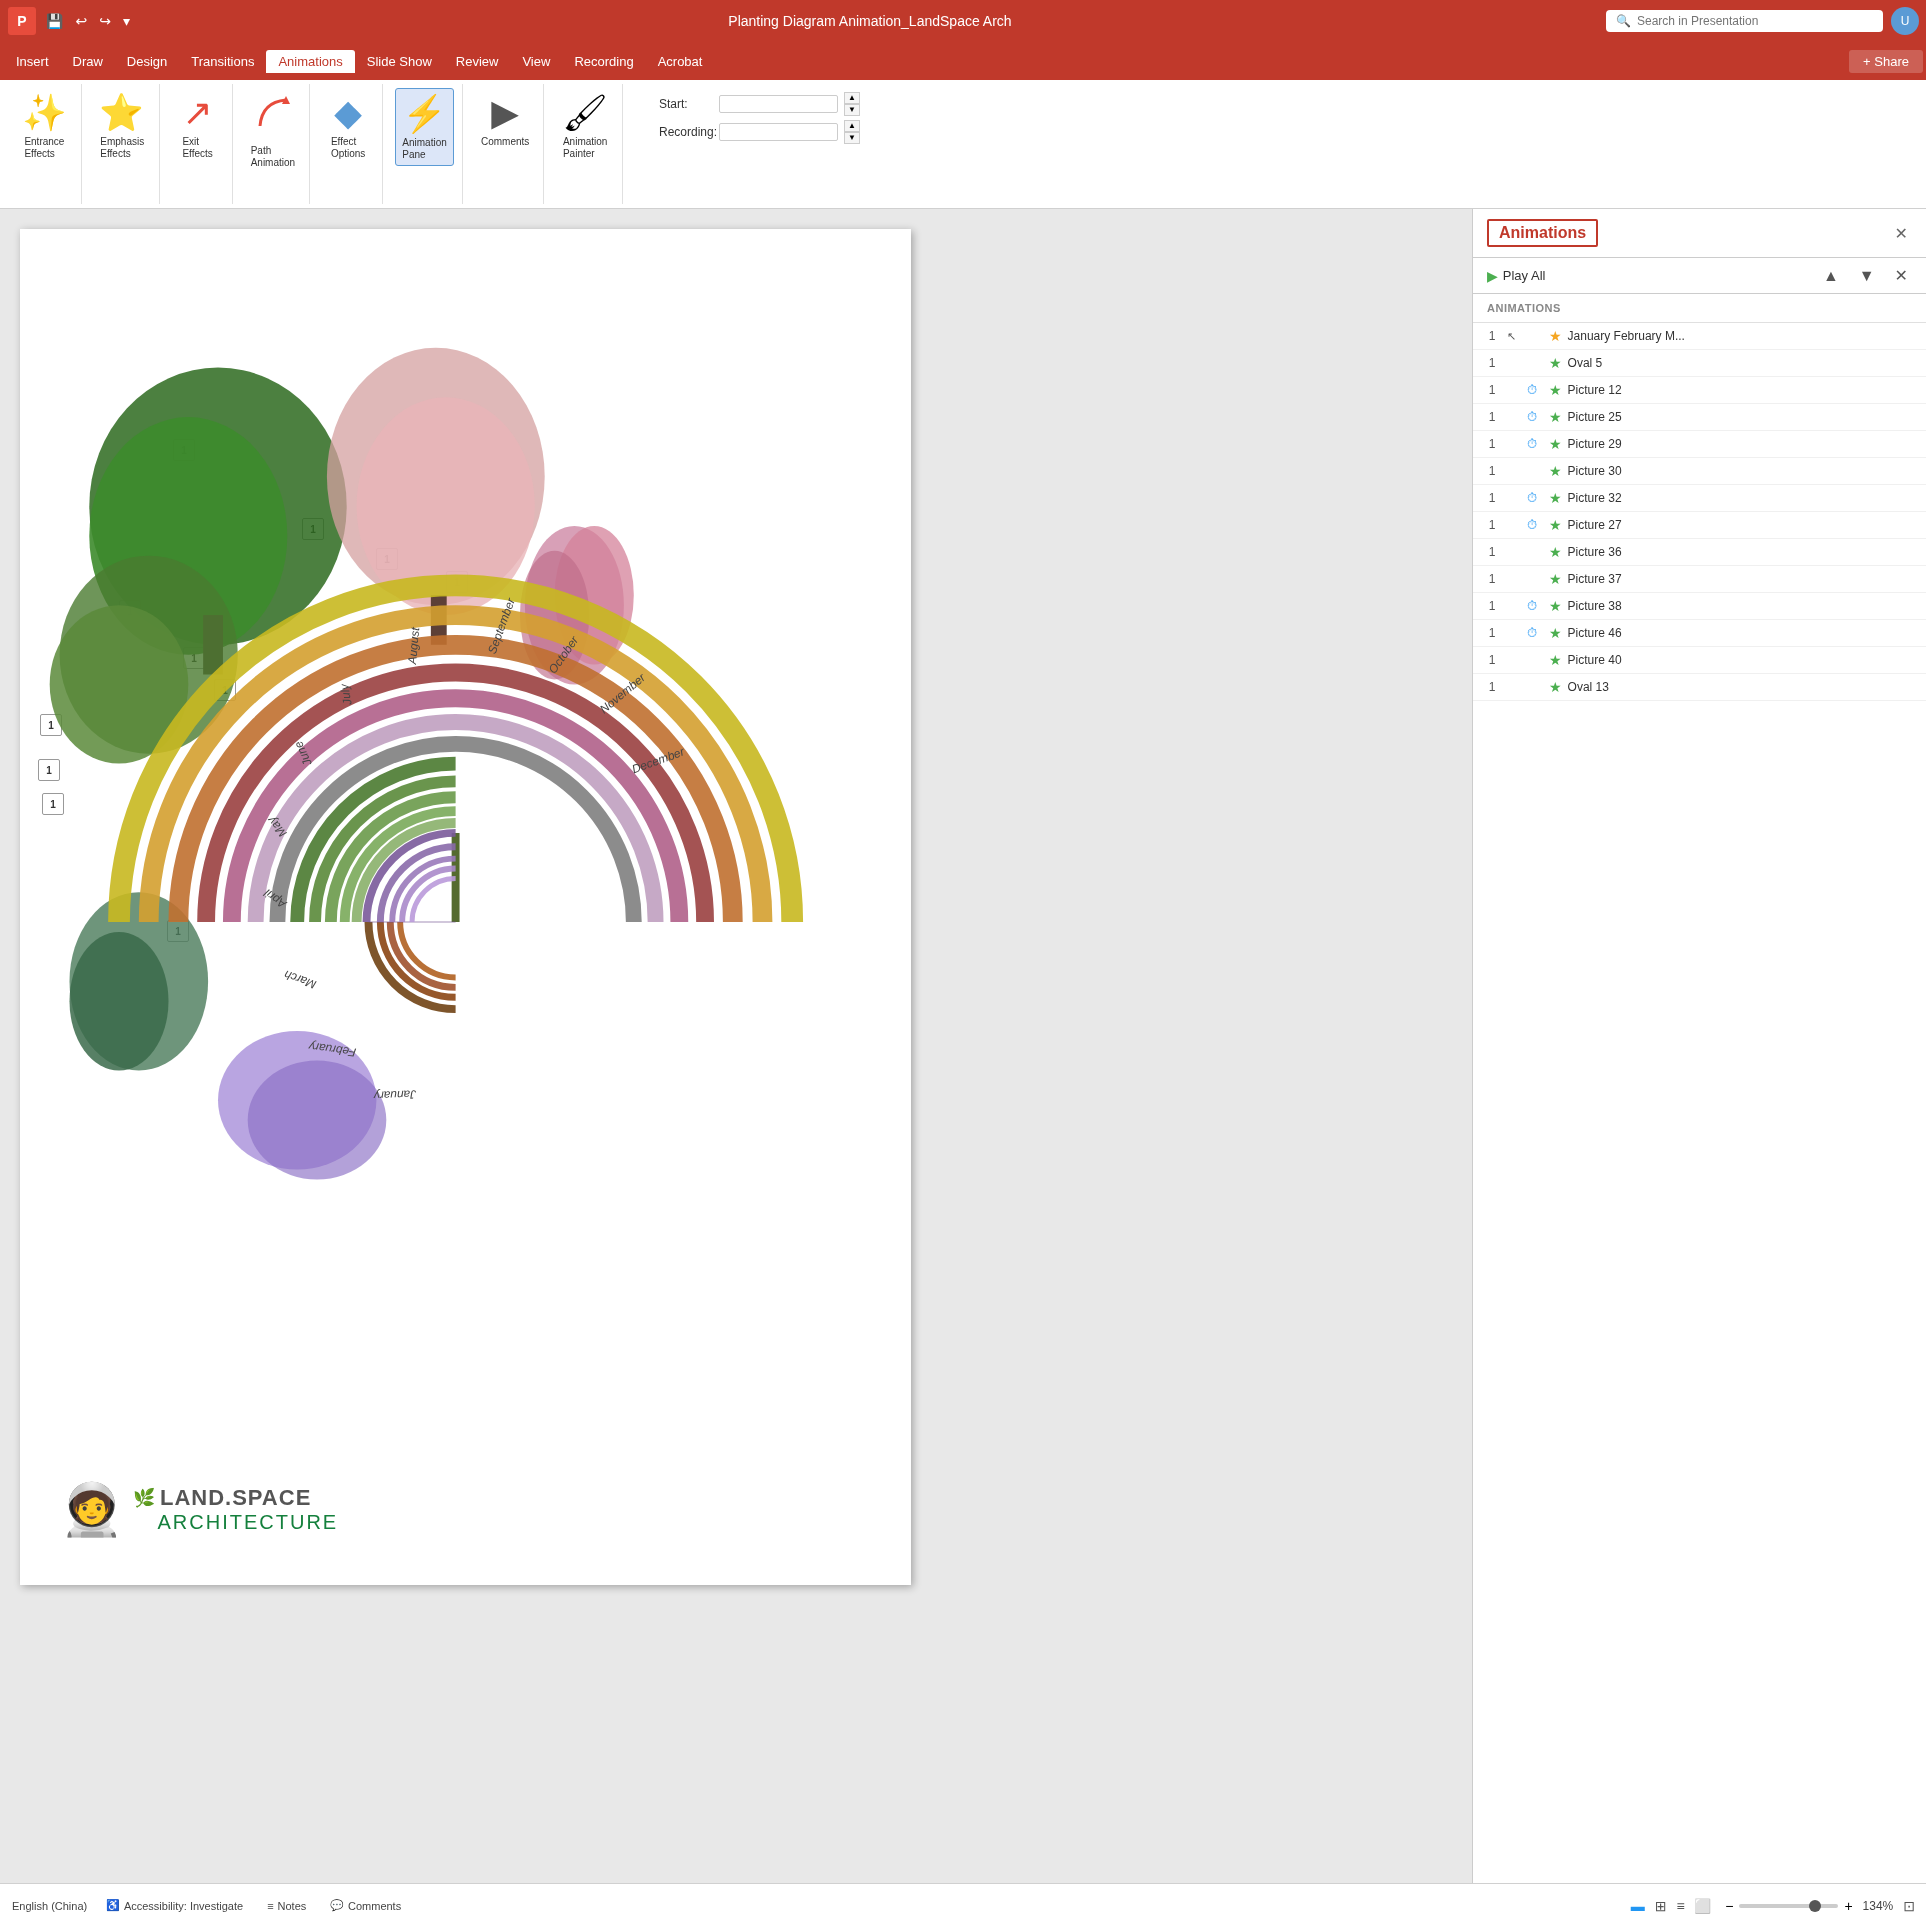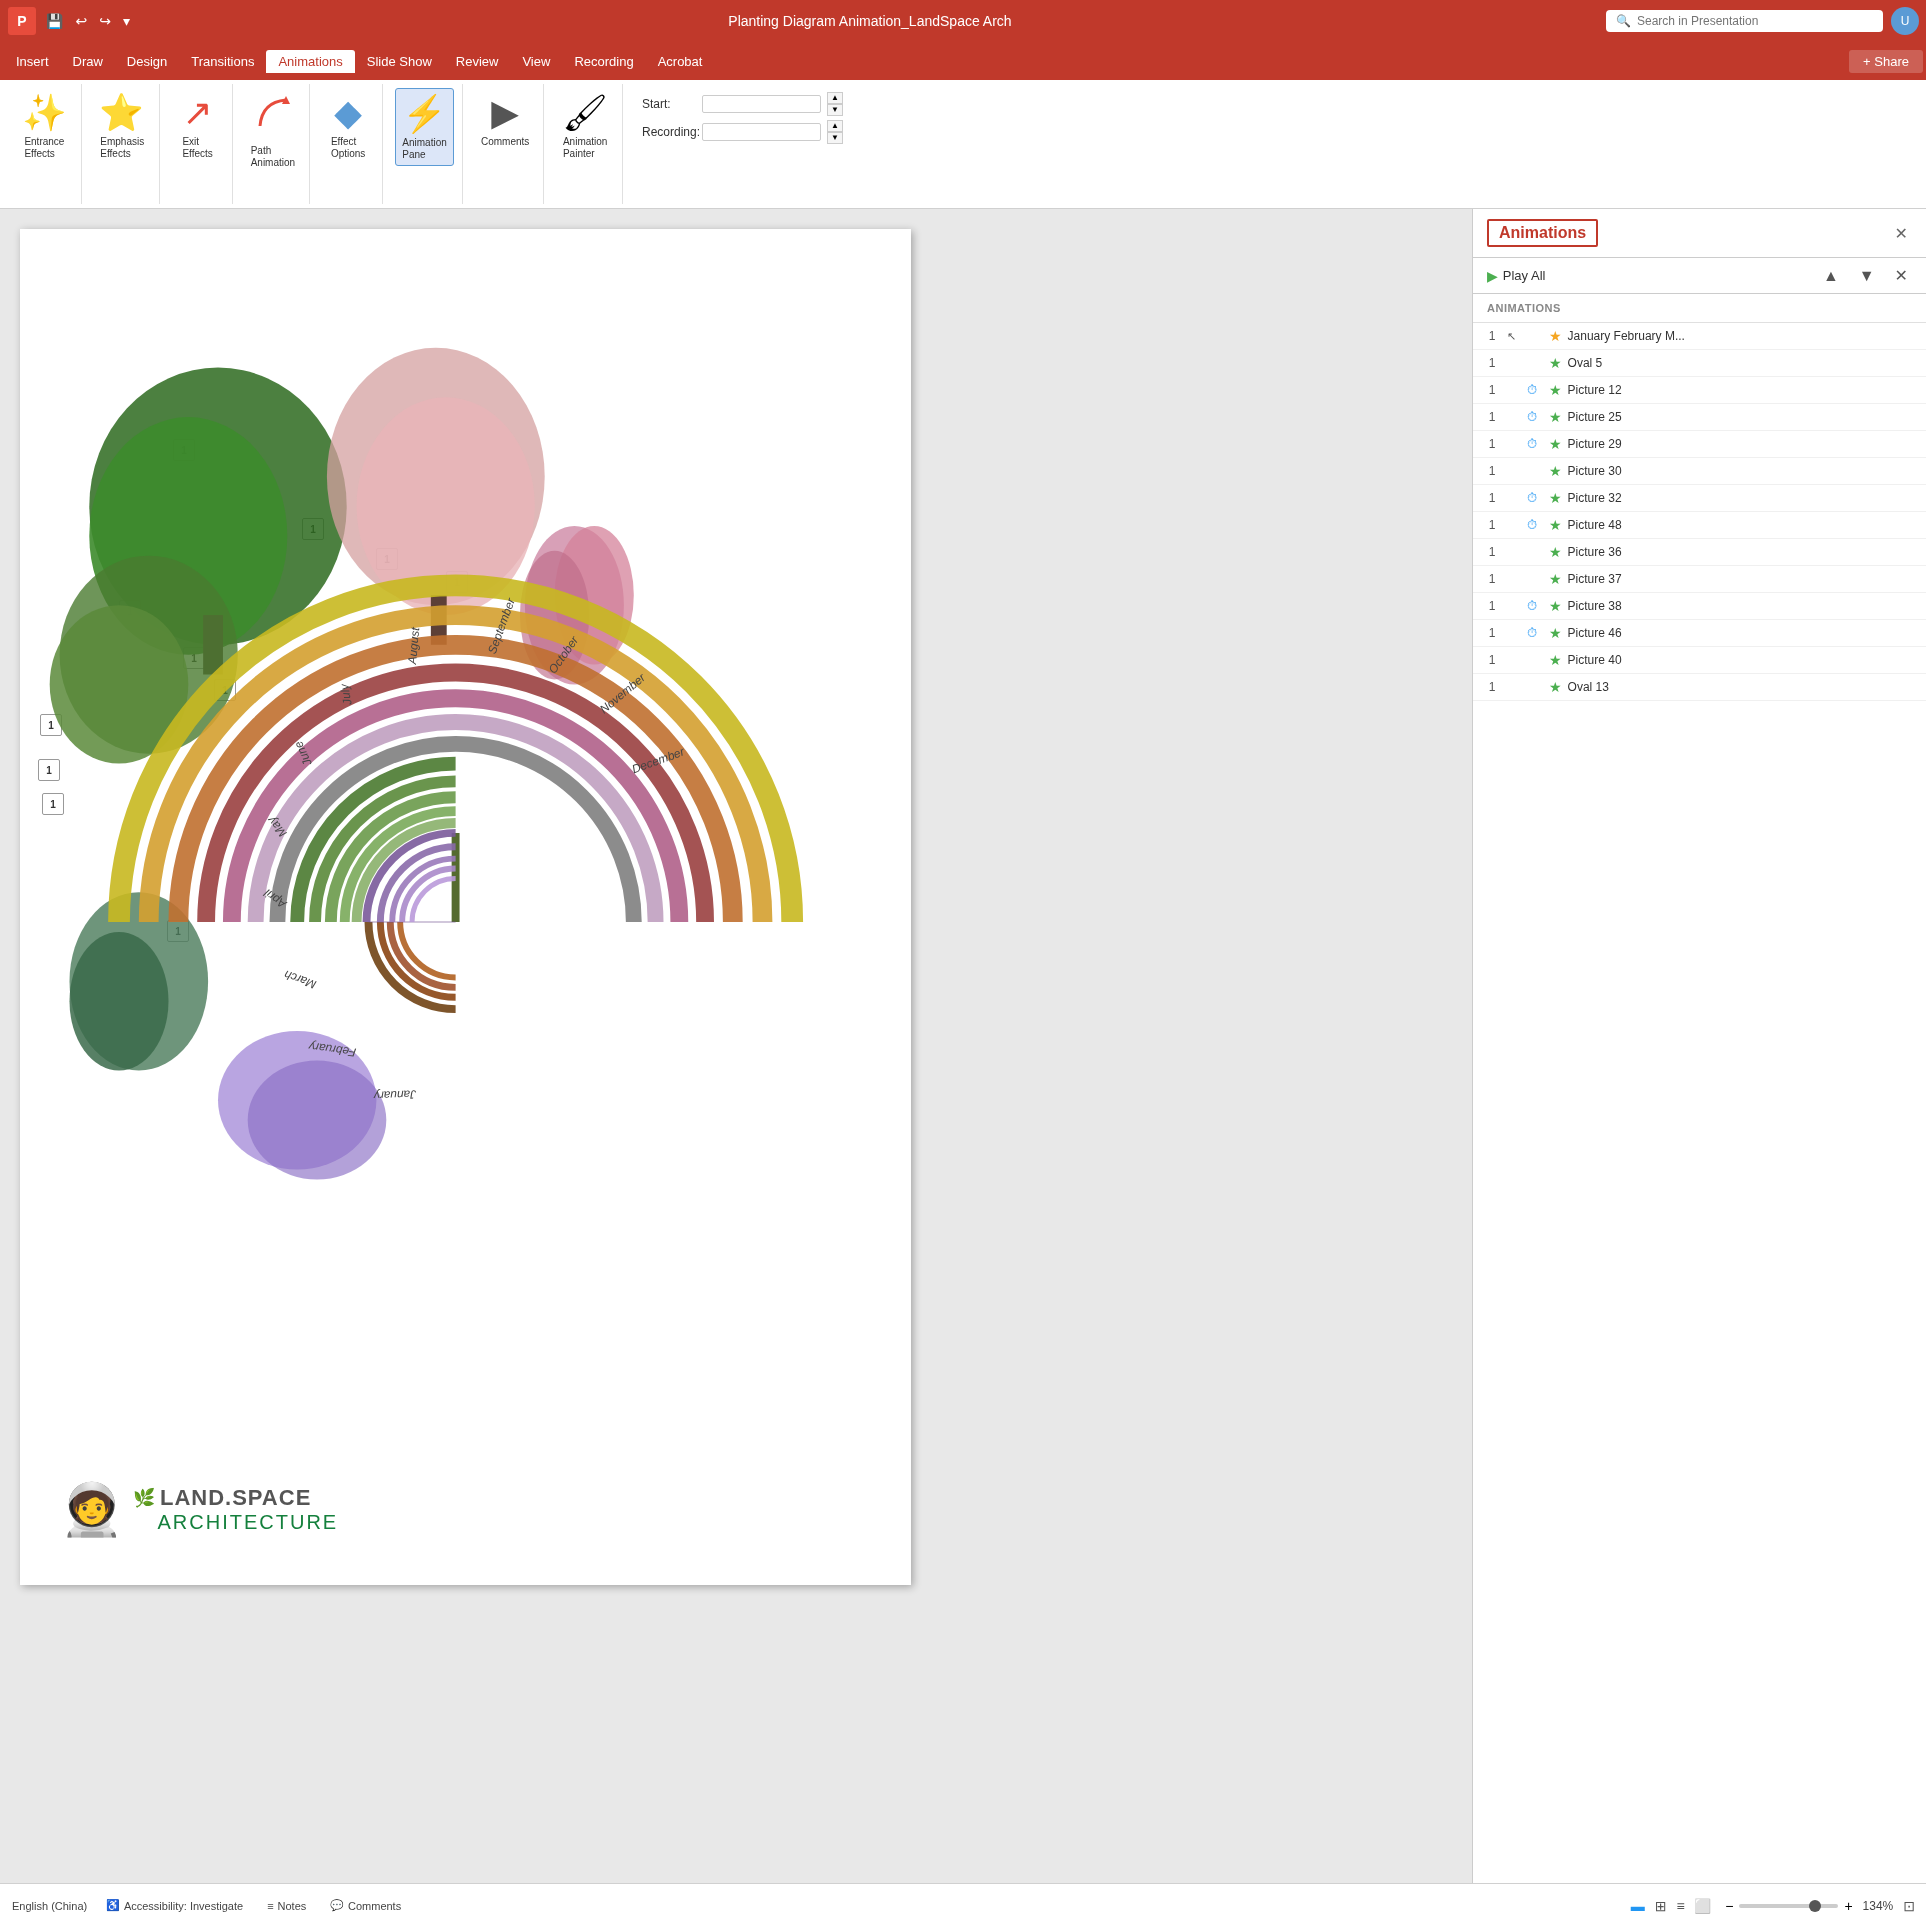--- a/index.html
+++ b/index.html
@@ -328,21 +328,21 @@
     </div>
   </div>
 
   <div class="ribbon-group">
     <div class="ribbon-big-btn">
       <div style="font-size:36px;">🖌</div>
       <div class="ribbon-label">Animation<br>Painter</div>
     </div>
   </div>
 
-  <div class="ribbon-controls" style="margin-left:11px;">
+  <div class="ribbon-controls" style="margin-left:28px;">
     <div class="ribbon-control-row">
       <span class="ribbon-control-label" style="font-size:12px; display:flex; align-items:center; gap:4px;">Start:</span>
       <input class="ribbon-control-input" style="width: 119px;" value="">
       <div class="ribbon-spinner">
         <button class="ribbon-spinner-btn">▲</button>
         <button class="ribbon-spinner-btn">▼</button>
       </div>
     </div>
     <div class="ribbon-control-row">
       <span class="ribbon-control-label" style="font-size:12px; display:flex; align-items:center; gap:4px;">Recording:</span>
@@ -527,21 +527,21 @@
           <span class="anim-cursor" style="min-width: 14px;"></span>
           <span class="anim-clock" style="min-width: 16px;">⏱</span>
           <span class="anim-star green">★</span>
           <span class="anim-name">Picture 32</span>
         </div>
         <div class="anim-item">
           <span class="anim-num">1</span>
           <span class="anim-cursor" style="min-width: 14px;"></span>
           <span class="anim-clock" style="min-width: 16px;">⏱</span>
           <span class="anim-star green">★</span>
-          <span class="anim-name">Picture 48</span>
+          <span class="anim-name">Picture 27</span>
         </div>
         <div class="anim-item">
           <span class="anim-num">1</span>
           <span class="anim-cursor" style="min-width: 14px;"></span>
           <span class="anim-clock" style="min-width: 16px;"></span>
           <span class="anim-star green">★</span>
           <span class="anim-name">Picture 36</span>
         </div>
         <div class="anim-item">
           <span class="anim-num">1</span>

